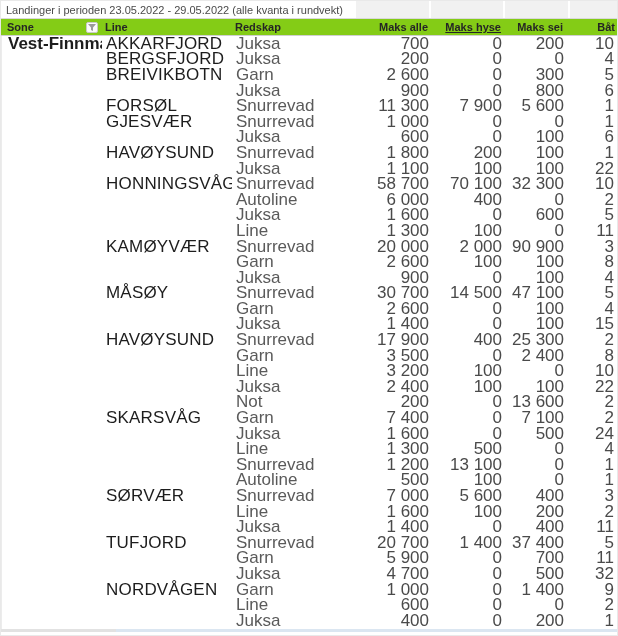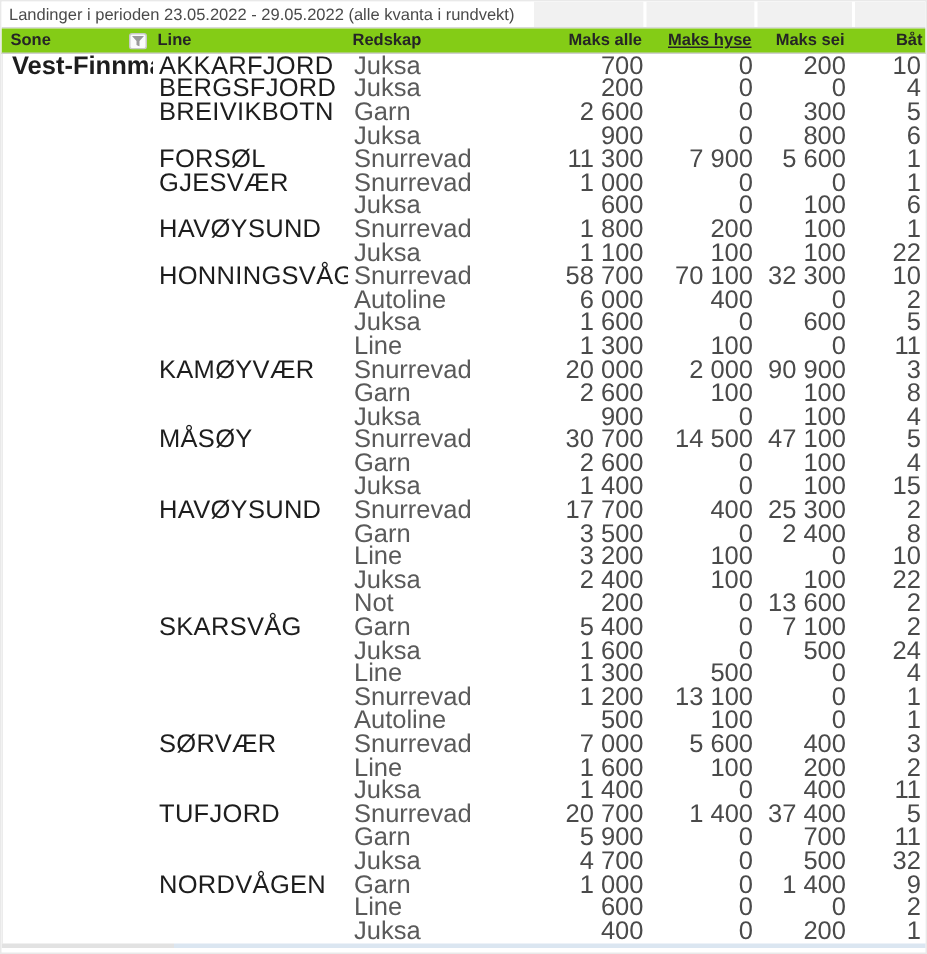--- a/index.html
+++ b/index.html
@@ -306,21 +306,21 @@
       <div class="c num torsk">1 400</div>
       <div class="c num hyse">0</div>
       <div class="c num sei">100</div>
       <div class="c num bat">15</div>
     </div>
 
     <div class="row">
       <div class="c sone"></div>
       <div class="c sted">HAVØYSUND</div>
       <div class="c redskap">Snurrevad</div>
-      <div class="c num torsk">17 700</div>
+      <div class="c num torsk">17 900</div>
       <div class="c num hyse">400</div>
       <div class="c num sei">25 300</div>
       <div class="c num bat">2</div>
     </div>
 
     <div class="row">
       <div class="c sone"></div>
       <div class="c sted"></div>
       <div class="c redskap">Garn</div>
       <div class="c num torsk">3 500</div>
@@ -356,21 +356,21 @@
       <div class="c num torsk">200</div>
       <div class="c num hyse">0</div>
       <div class="c num sei">13 600</div>
       <div class="c num bat">2</div>
     </div>
 
     <div class="row">
       <div class="c sone"></div>
       <div class="c sted">SKARSVÅG</div>
       <div class="c redskap">Garn</div>
-      <div class="c num torsk">5 400</div>
+      <div class="c num torsk">7 400</div>
       <div class="c num hyse">0</div>
       <div class="c num sei">7 100</div>
       <div class="c num bat">2</div>
     </div>
 
     <div class="row">
       <div class="c sone"></div>
       <div class="c sted"></div>
       <div class="c redskap">Juksa</div>
       <div class="c num torsk">1 600</div>

